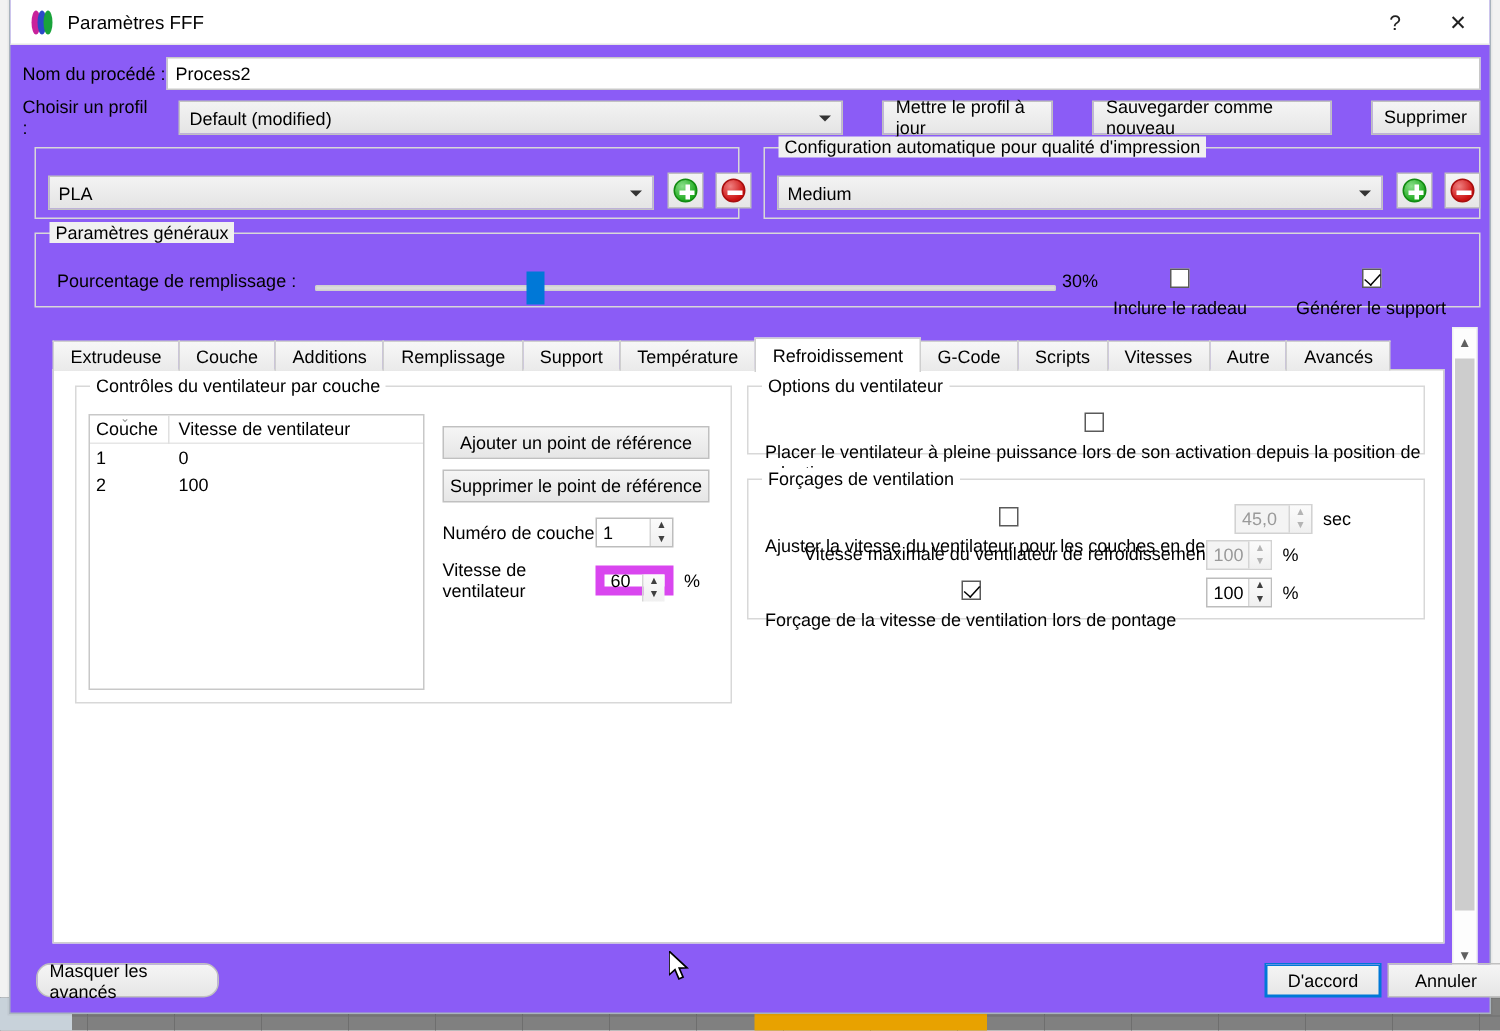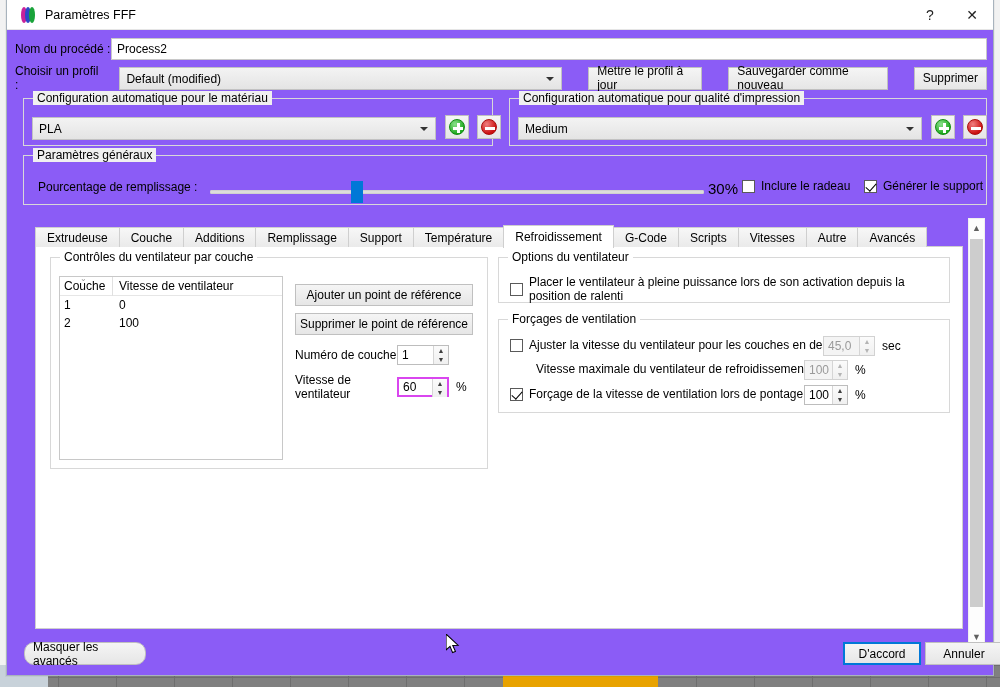--- a/index.html
+++ b/index.html
@@ -134,22 +134,22 @@
   #grp-general { left: 16px; top: 155px; width: 964px; height: 50px; }
   #fill-label { position: absolute; left: 14px; top: 24px; font-size: 12px; }
   #slider-track {
     position: absolute; left: 186px; top: 34px; width: 494px; height: 4px;
     background: #dcdcdc; border: 1px solid #d0d0d0; border-radius: 1px;
   }
   #slider-thumb {
     position: absolute; left: 327px; top: 25px; width: 12px; height: 22px;
     background: #0078d7;
   }
-  #fill-value { position: absolute; left: 684px; top: 24px; font-size: 15px; }
-  .chk-wrap { position: absolute; display: flex; align-items: center; gap: 6px; }
+  #fill-value { position: absolute; left: 684px; top: 24px; font-size: 12px; }
+  .chk-wrap { position: absolute; display: flex; align-items: center; gap: 6px; flex-direction: column; }
   .chkbox {
     width: 13px; height: 13px; background: #fff; border: 1px solid #5a5a5a;
     position: relative; flex: none;
   }
   .chkbox.checked::after {
     content: ""; position: absolute; left: 3px; top: 0px;
     width: 5px; height: 9px; border: solid #000; border-width: 0 1.6px 1.6px 0;
     transform: rotate(42deg);
   }
 
@@ -218,21 +218,21 @@
   }
   #btn-add-ref { top: 26px; }
   #btn-del-ref { top: 55px; }
 
   .spin-row { position: absolute; display: flex; align-items: center; font-size: 12px; }
   .spin {
     width: 52px; height: 20px; background: #fff; border: 1px solid #bdbdbd;
     position: relative; display: flex; align-items: center;
     padding-left: 4px; font-size: 12px;
   }
-  .spin.focused { border: 2px solid #d946ef; }
+  .spin.focused { border: 6px solid #d946ef; }
   .spin.disabled { background: #f4f4f4; border-color: #d2d2d2; color: #9a9a9a; }
   .spin .btns {
     position: absolute; right: 0; top: 0; width: 15px; height: 18px;
     border-left: 1px solid #d5d5d5; background: linear-gradient(to bottom,#fbfbfb,#f0f0f0);
     display: flex; flex-direction: column;
   }
   .spin .btns .up, .spin .btns .dn {
     flex: 1; display: flex; align-items: center; justify-content: center;
     font-size: 7px; color: #404040; line-height: 1;
   }
@@ -292,21 +292,20 @@
     <div class="combo" style="width:500px;">
       <span>Default (modified)</span>
       <span class="arrow"></span>
     </div>
     <div class="btn" style="margin-left:6px;">Mettre le profil à jour</div>
     <div class="btn" style="margin-left:6px;">Sauvegarder comme nouveau</div>
     <div class="btn" style="margin-left:6px;width:78px;">Supprimer</div>
   </div>
 
   <div class="group" id="grp-material">
-    <span class="gtitle">Configuration automatique pour le matériau</span>
     <div class="combo cfg-combo" style="width:404px;">
       <span>PLA</span>
       <span class="arrow"></span>
     </div>
     <div class="round-btn" style="left:421px;">
       <span class="circ green">
           <i class="bar h"></i>
           <i class="bar v"></i>
         </span>
     </div>

